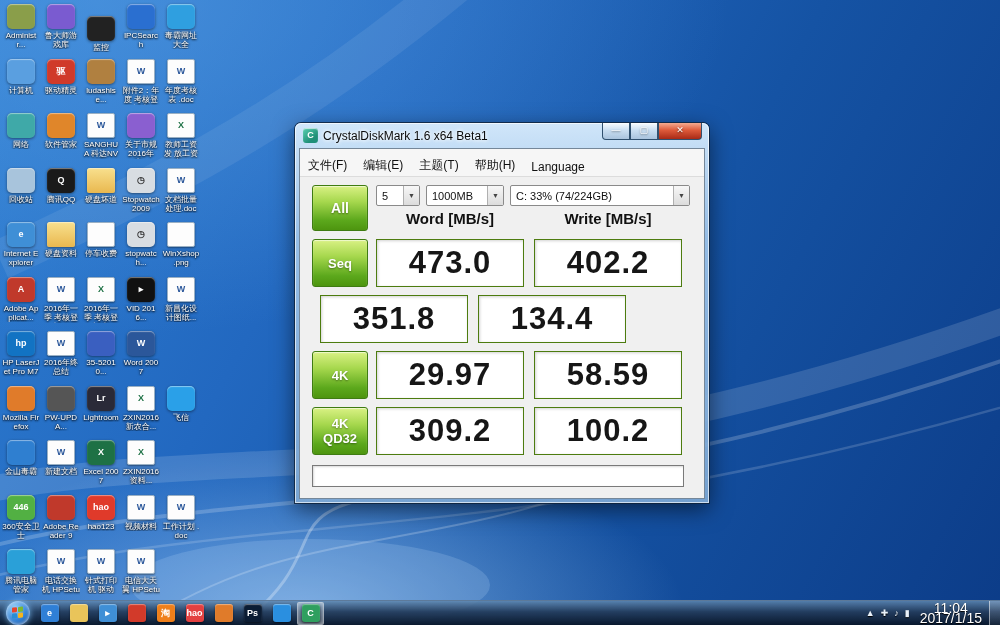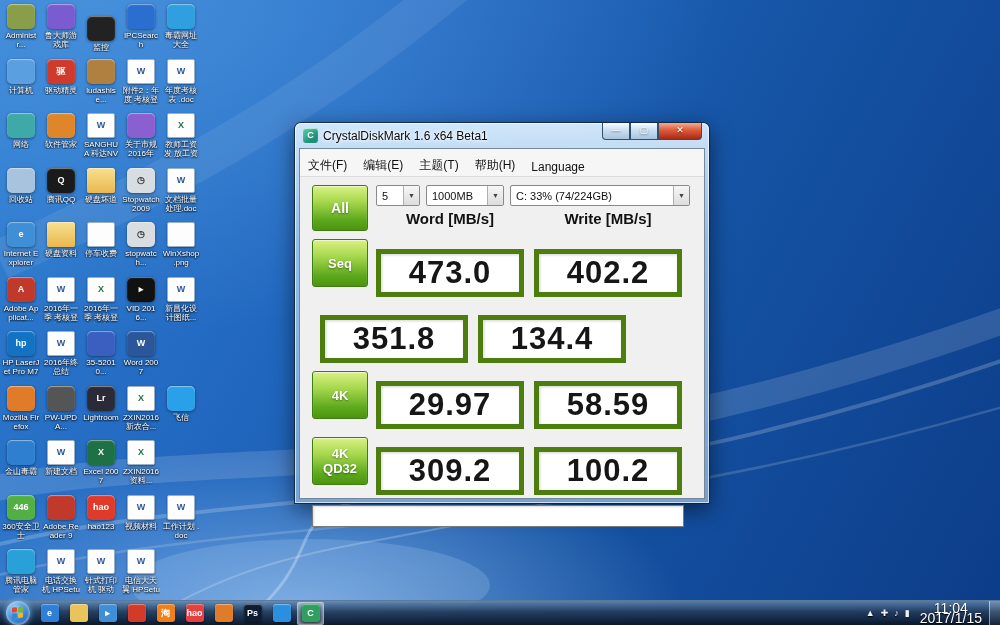--- a/index.html
+++ b/index.html
@@ -82,23 +82,23 @@
     background:linear-gradient(#f7f7f7,#dcdcdc); display:flex; align-items:center; justify-content:center;
     font-size:7px; color:#444; }
   .dd-count { width:44px; } .dd-size { width:78px; } .dd-drive { width:180px; }
   .hdr-row { display:flex; margin-top:4px; }
   .hdr { width:148px; text-align:center; font-weight:bold; font-size:15px; color:#111; }
   .hdr + .hdr { margin-left:10px; }
 
   .cdm-row { display:flex; margin-top:8px; align-items:stretch; }
   .row-btn { width:56px; height:48px; font-size:13px; line-height:15px; padding:0 2px; }
   .result-cell { width:148px; height:48px; margin-left:8px; background:#fff;
-    border:5px solid #4d7c0f; box-shadow:inset 1px 1px 3px rgba(0,0,0,.18);
+    border:1px solid #4d7c0f; box-shadow:inset 1px 1px 3px rgba(0,0,0,.18);
     display:flex; align-items:center; justify-content:center;
-    font-weight:bold; font-size:31px; color:#161616; letter-spacing:1px;margin-top:10px; }
+    font-weight:bold; font-size:31px; color:#161616; letter-spacing:1px; }
   .result-cell + .result-cell { margin-left:10px; }
 
   .comment-box { margin-top:10px; width:372px; height:22px; background:#fff;
     border:1px solid #7a7a7a; box-shadow:inset 1px 1px 2px rgba(0,0,0,.15);
     font-size:12px; padding:0 4px; font-family:"Liberation Sans",sans-serif; }
 
   
   #taskbar { position:absolute; left:0; right:0; bottom:0; height:25px; z-index:10;
     background:linear-gradient(180deg, rgba(95,135,175,.85), rgba(35,60,92,.95) 45%, rgba(8,22,42,.97));
     border-top:1px solid rgba(160,200,240,.55);

